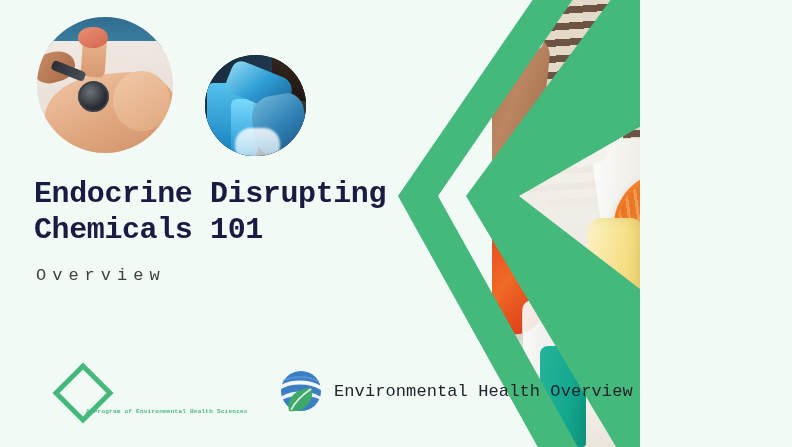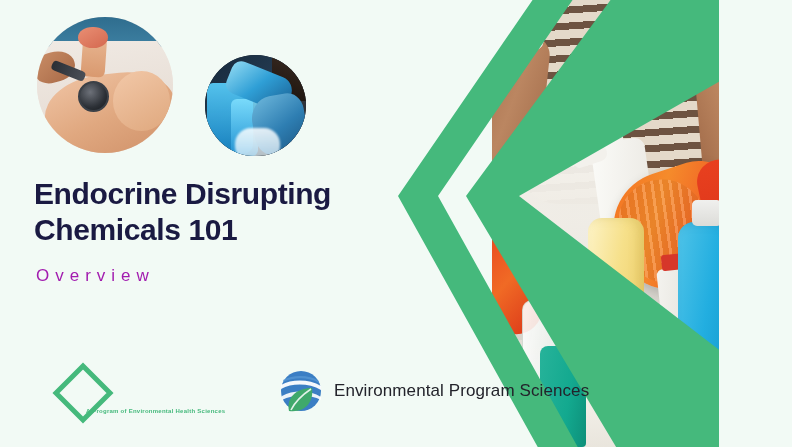--- a/index.html
+++ b/index.html
@@ -2,22 +2,23 @@
 <html><head>
 <meta charset="utf-8">
 <style>
   html,body{margin:0;padding:0;}
   body{
     width:792px;height:447px;overflow:hidden;
     font-family:"Liberation Sans", sans-serif;
     background:#f2faf5;
   }
   #slide{
-    position:relative;width:719px;height:447px;overflow:hidden;
+    position:relative;width:640px;height:447px;overflow:hidden;
     background:#f2faf5;
+    font-family:Liberation Mono, monospace;
   }
 
   
   .photo-wrap{
     position:absolute;top:0;left:492px;width:300px;height:447px;
     overflow:hidden;
   }
   .photo{
     position:absolute;inset:0;
     background:#e9e7e2;
@@ -244,21 +245,21 @@
   .cl-dark{position:absolute;right:0;top:0;width:34%;height:46%;
     background:linear-gradient(200deg,#3a2b22 0%,#1a120d 100%);}
 
   .title{
     position:absolute;left:34px;top:176px;width:400px;
     font-size:30px;line-height:1.2;font-weight:700;
     color:#1a1a42;letter-spacing:-.4px;
   }
   .subtitle{
     position:absolute;left:36px;top:266px;
-    font-size:17px;font-weight:400;color:#a21caf;
+    font-size:17px;font-weight:400;color:#404040;
     letter-spacing:6px;
   }
 
   
   .heeds{position:absolute;left:52px;top:362px;width:200px;height:68px;}
   .heeds-word{
     position:absolute;left:28px;top:4px;
     font-size:40px;font-weight:800;color:#45b97c;
     letter-spacing:-1px;line-height:1;
   }
@@ -348,16 +349,16 @@
 
   <div class="ehs">
     <svg width="46" height="46" viewBox="0 0 46 46">
       <circle cx="23" cy="23" r="20" fill="#3b7ec4"></circle>
       <path d="M3 17 C14 11, 31 11, 43 18 L43 22 C31 15, 14 15, 3 21 Z" fill="#ffffff" opacity=".95"></path>
       <path d="M4 28 C15 22, 32 22, 43 29 L43 32 C32 26, 15 26, 4 32 Z" fill="#ffffff" opacity=".9"></path>
       <path d="M5 12 C16 6, 32 7, 41 13 L41 15 C31 9, 16 9, 5 14 Z" fill="#5a9ad6" opacity=".7"></path>
       <path d="M11 43 C8 30, 18 20, 34 20 C36 34, 27 45, 11 43 Z" fill="#3fa96b"></path>
       <path d="M33 21 C24 27, 17 34, 13 42" fill="none" stroke="#ffffff" stroke-width="1.6" opacity=".85"></path>
     </svg>
-    <div class="ehs-text">Environmental Program Sciences</div>
+    <div class="ehs-text">Environmental Health Overview</div>
   </div>
 
 </div>
 
 </body></html>

